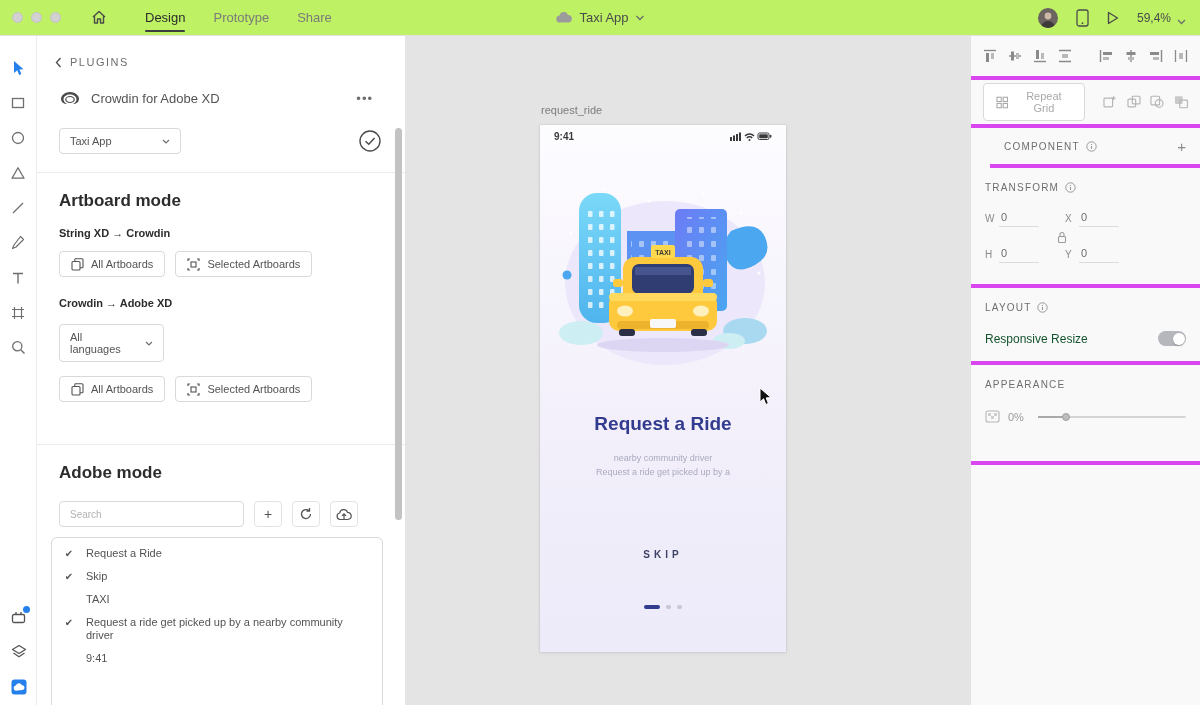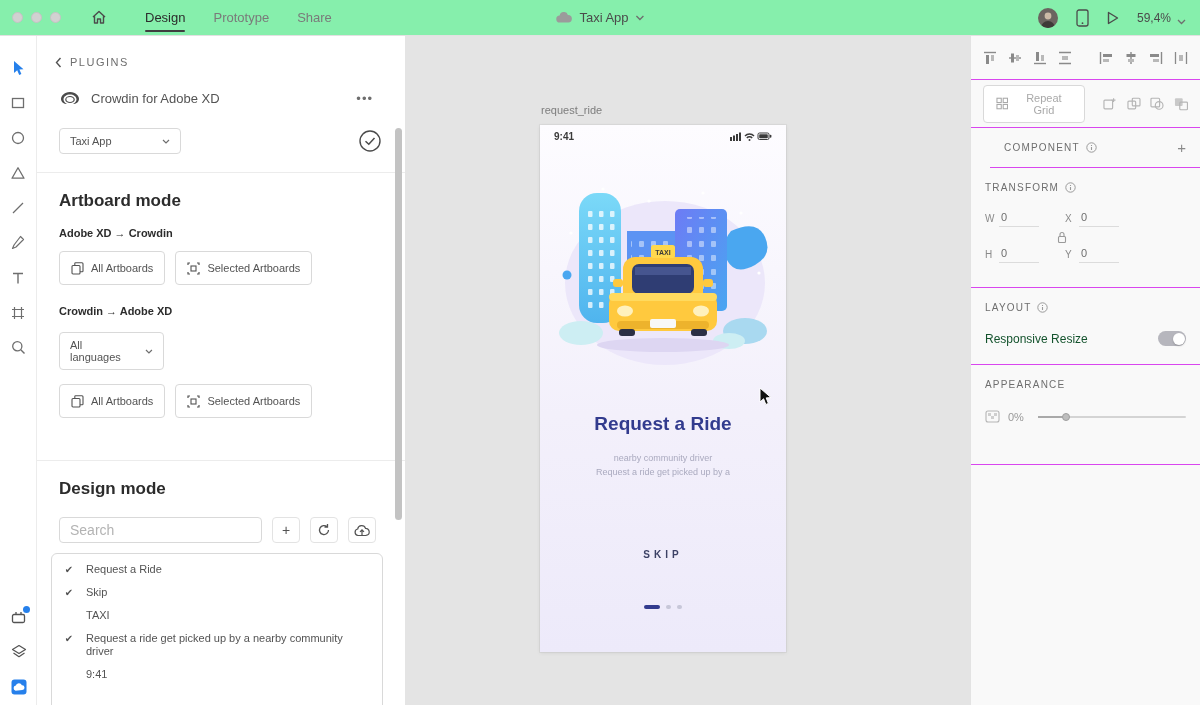--- a/index.html
+++ b/index.html
@@ -9,21 +9,21 @@
     background:#e4e4e4;
     position:relative;
     overflow:hidden;
     color:#535353;
     -webkit-font-smoothing:antialiased;
   }
 
   
   .titlebar {
     position:absolute; left:0; top:0; width:1200px; height:36px;
-    background:#86efac; border-bottom:1px solid #e2e1e1;
+    background:#bef264; border-bottom:1px solid #e2e1e1;
     display:flex; align-items:center;
   }
   .traffic { display:flex; gap:8px; margin-left:12px; }
   .traffic span { width:11px; height:11px; border-radius:50%; background:#d2d1d1; border:1px solid #c4c3c3; }
   .home-btn { margin-left:30px; display:flex; align-items:center; }
   .tb-tabs { display:flex; margin-left:24px; height:36px; }
   .tb-tab { font-size:13px; color:#7a7a7a; padding:0 14px; display:flex; align-items:center; height:36px; position:relative; cursor:default; }
   .tb-tab.active { color:#2c2c2c; }
   .tb-tab.active:after { content:""; position:absolute; left:14px; right:14px; bottom:4px; height:2px; background:#3e3e3e; border-radius:1px; }
   .doc-title { position:absolute; left:50%; transform:translateX(-50%); display:flex; align-items:center; gap:7px; font-size:13px; color:#4b4b4b; }
@@ -58,26 +58,26 @@
     font-size:11px; color:#535353; padding:6px 10px;
   }
   .circle-check { width:26px; height:26px; border-radius:50%; display:flex; align-items:center; justify-content:center; }
   .pp-divider { height:1px; background:#ececec; margin:18px 0 0 0; }
   .pp-h2 { font-size:17px; font-weight:bold; color:#2c2c2c; margin:18px 22px 0 22px; }
   .pp-sub { font-size:11px; font-weight:bold; color:#2c2c2c; margin:16px 22px 0 22px; }
   .btn-row { display:flex; gap:10px; margin:12px 22px 0 22px; }
   .btn {
     display:inline-flex; align-items:center; gap:7px;
     border:1px solid #d9d9d9; border-radius:4px; background:#fff;
-    font-size:11px; color:#535353; padding:6px 11px; height:34px;
+    font-size:11px; color:#535353; padding:6px 11px; height:26px;
   }
   .search-row { display:flex; align-items:center; gap:10px; margin:18px 22px 0 22px; }
   .search-input {
     flex:0 0 185px; height:26px; border:1px solid #d9d9d9; border-radius:4px;
-    font-size:14px; color:#535353; padding:0 10px; outline:none;
+    font-size:10px; color:#535353; padding:0 10px; outline:none;
     font-family:"Liberation Sans", sans-serif;
   }
   .search-input::placeholder { color:#b3b3b3; }
   .icon-btn { width:28px; height:26px; border:1px solid #e3e3e3; border-radius:4px; background:#fff;
     display:flex; align-items:center; justify-content:center; font-size:14px; color:#535353; }
   .string-box {
     margin:10px 22px 0 14px; border:1px solid #d9d9d9; border-radius:6px;
     height:182px; overflow:hidden; background:#fff; padding-top:4px;
   }
   .string-row { display:flex; align-items:flex-start; padding:5px 10px 5px 0; }
@@ -102,21 +102,21 @@
   .ab-dots { position:absolute; left:0; top:480px; width:100%; display:flex; align-items:center; justify-content:center; gap:6px; }
   .dot-active { width:16px; height:4px; border-radius:2px; background:#323b8e; }
   .dot { width:5px; height:4px; border-radius:2px; background:#c7c7d8; }
   .cursor { position:absolute; left:219px; top:262px; }
 
   
   .right-panel {
     position:absolute; left:970px; top:36px; width:230px; height:669px;
     background:#f9f9f9; border-left:1px solid #e3e3e3;
   }
-  .rp-sec { border-bottom:1px solid #d946ef; position:relative; }
+  .rp-sec { border-bottom:4px solid #d946ef; position:relative; }
   .rp-align { height:44px; display:flex; align-items:center; padding:0 12px; gap:11px; }
   .rp-align .gap { flex:1; }
   .rp-row2 { height:48px; display:flex; align-items:center; padding:0 12px; gap:9px; }
   .repeat-grid-btn { border:1px solid #d9d9d9; border-radius:4px; background:#fff; color:#a9a9a9;
     font-size:11px; padding:6px 12px; display:inline-flex; align-items:center; gap:7px; }
   .rp-head { font-size:10px; letter-spacing:1.2px; color:#6e6e6e; display:flex; align-items:center; gap:6px; }
   .rp-sec-comp { height:40px; display:flex; align-items:center; justify-content:space-between; padding:0 14px;margin-left:19px; }
   .rp-plus { font-size:15px; color:#8a8a8a; }
   .rp-transform { height:120px; padding:14px 14px 7px 14px; }
   .tf-grid { margin-top:16px; position:relative; }
@@ -288,21 +288,21 @@
       <svg width="24" height="24" viewBox="0 0 24 24">
         <circle cx="12" cy="12" r="10" fill="none" stroke="#4b4b4b" stroke-width="1.4"></circle>
         <path d="M7.5 12.2 L10.8 15.3 L16.5 9" fill="none" stroke="#4b4b4b" stroke-width="1.5"></path>
       </svg>
     </div>
   </div>
 
   <div class="pp-divider"></div>
 
   <h2 class="pp-h2">Artboard mode</h2>
-  <div class="pp-sub">Adobe XD → Crowdin</div>
+  <div class="pp-sub">String XD → Crowdin</div>
 
   <div class="btn-row">
     <button class="btn">
       <svg width="13" height="13" viewBox="0 0 13 13">
         <rect x="1" y="3.5" width="8" height="8.5" rx="1" fill="none" stroke="#535353" stroke-width="1.1"></rect>
         <path d="M3.8 3.5 V1.5 a0.8 0.8 0 0 1 0.8-0.8 H11 a1 1 0 0 1 1 1 V9 a0.8 0.8 0 0 1 -0.8 0.8 H9" fill="none" stroke="#535353" stroke-width="1.1"></path>
       </svg>
       <span>All Artboards</span>
     </button>
     <button class="btn">
@@ -337,21 +337,21 @@
       <svg width="13" height="13" viewBox="0 0 13 13">
         <path d="M1 3 V1 H3 M10 1 H12 V3 M12 10 V12 H10 M3 12 H1 V10" fill="none" stroke="#535353" stroke-width="1.2"></path>
         <rect x="4" y="4" width="5" height="5" fill="none" stroke="#535353" stroke-width="1.1"></rect>
       </svg>
       <span>Selected Artboards</span>
     </button>
   </div>
 
   <div class="pp-divider" style="margin-top:42px;"></div>
 
-  <h2 class="pp-h2">Design mode</h2>
+  <h2 class="pp-h2">Adobe mode</h2>
 
   <div class="search-row">
     <input class="search-input" type="text" placeholder="Search" style="">
     <div class="icon-btn">
       <span>+</span>
     </div>
     <div class="icon-btn">
       <svg width="14" height="14" viewBox="0 0 14 14">
         <path d="M11.5 7 a4.5 4.5 0 1 1 -1.4-3.2 M10.5 1 V4 H7.5" fill="none" stroke="#535353" stroke-width="1.3"></path>
       </svg>

